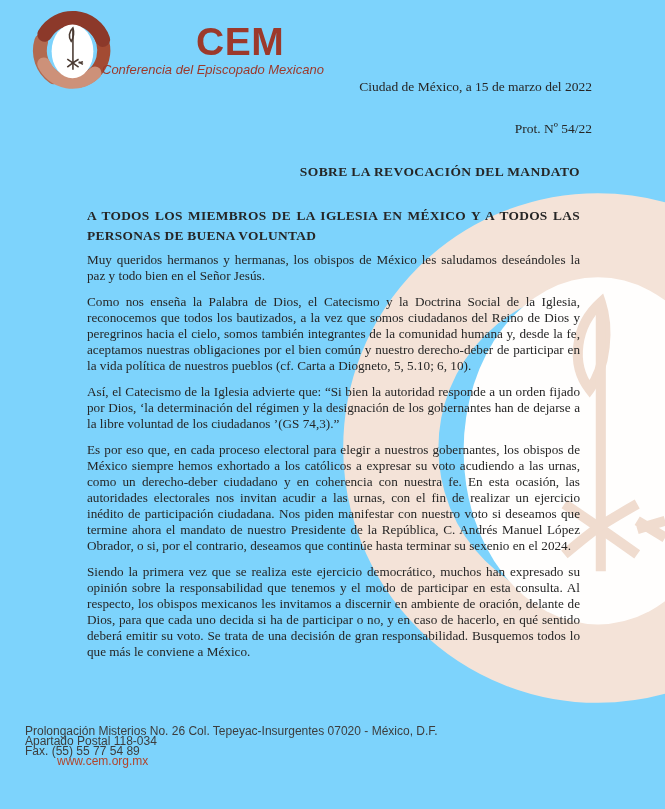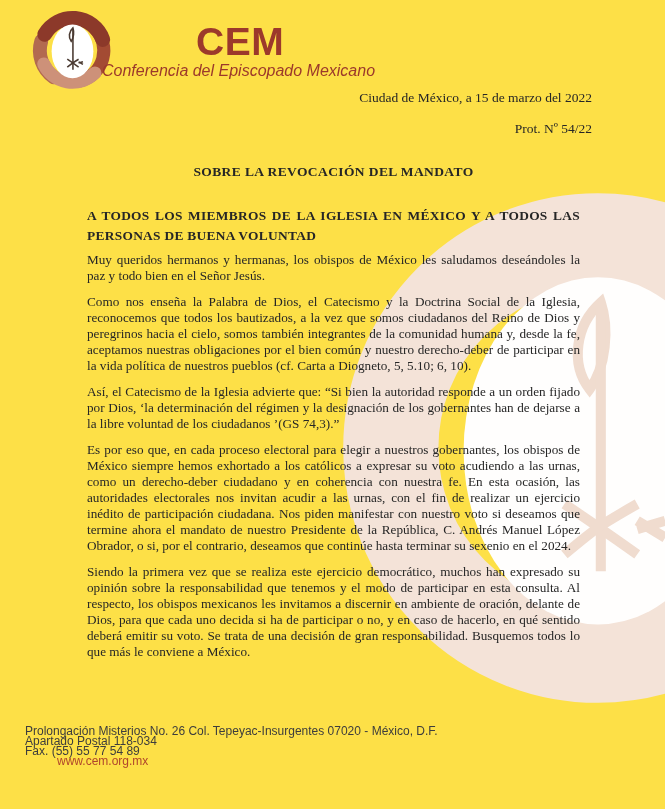--- a/index.html
+++ b/index.html
@@ -1,41 +1,41 @@
 <!DOCTYPE html>
 <html><head>
 <meta charset="utf-8">
 <style>
   html,body { margin:0; padding:0; background:#ffffff; }
   .page {
     position:relative; width:665px; height:809px;
-    background:#fde047; overflow:hidden;
+    background:#7dd3fc; overflow:hidden;
     font-family:"Liberation Serif", serif; color:#262626;
   }
   
   .watermark { position:absolute; left:318px; top:168px; width:560px; height:560px; }
   
   .logo-icon { position:absolute; left:28px; top:7px; width:89px; height:87px; }
   .brand {
     position:absolute; left:196px; top:20px;
     font-family:"Liberation Sans", sans-serif; font-weight:bold;
     font-size:39px; letter-spacing:0.5px; color:#9c392b;
   }
   .tagline {
     position:absolute; left:102px; top:62px;
     font-family:"Liberation Sans", sans-serif; font-style:italic;
-    font-size:16px; color:#9c392b;
+    font-size:13px; color:#9c392b;
   }
   
-  .dateline { position:absolute; right:73px; top:90px; font-size:13.5px; }
+  .dateline { position:absolute; right:73px; top:79px; font-size:13.5px; }
   .protocol { position:absolute; right:73px; top:121px; font-size:13.5px; }
   
   .doc-title {
     position:absolute; left:87px; width:493px; top:164px;
-    text-align:center; font-weight:bold; font-size:13.5px; letter-spacing:0.4px;
+    text-align:right; font-weight:bold; font-size:13.5px; letter-spacing:0.4px;
   }
   .salutation {
     position:absolute; left:87px; width:493px; top:206px;
     font-weight:bold; font-size:13.4px; line-height:20px;
     text-align:justify; letter-spacing:0.3px;
   }
   .body-text {
     position:absolute; left:87px; width:493px; top:252px;
     font-size:13.2px; line-height:16px; text-align:justify;
   }

